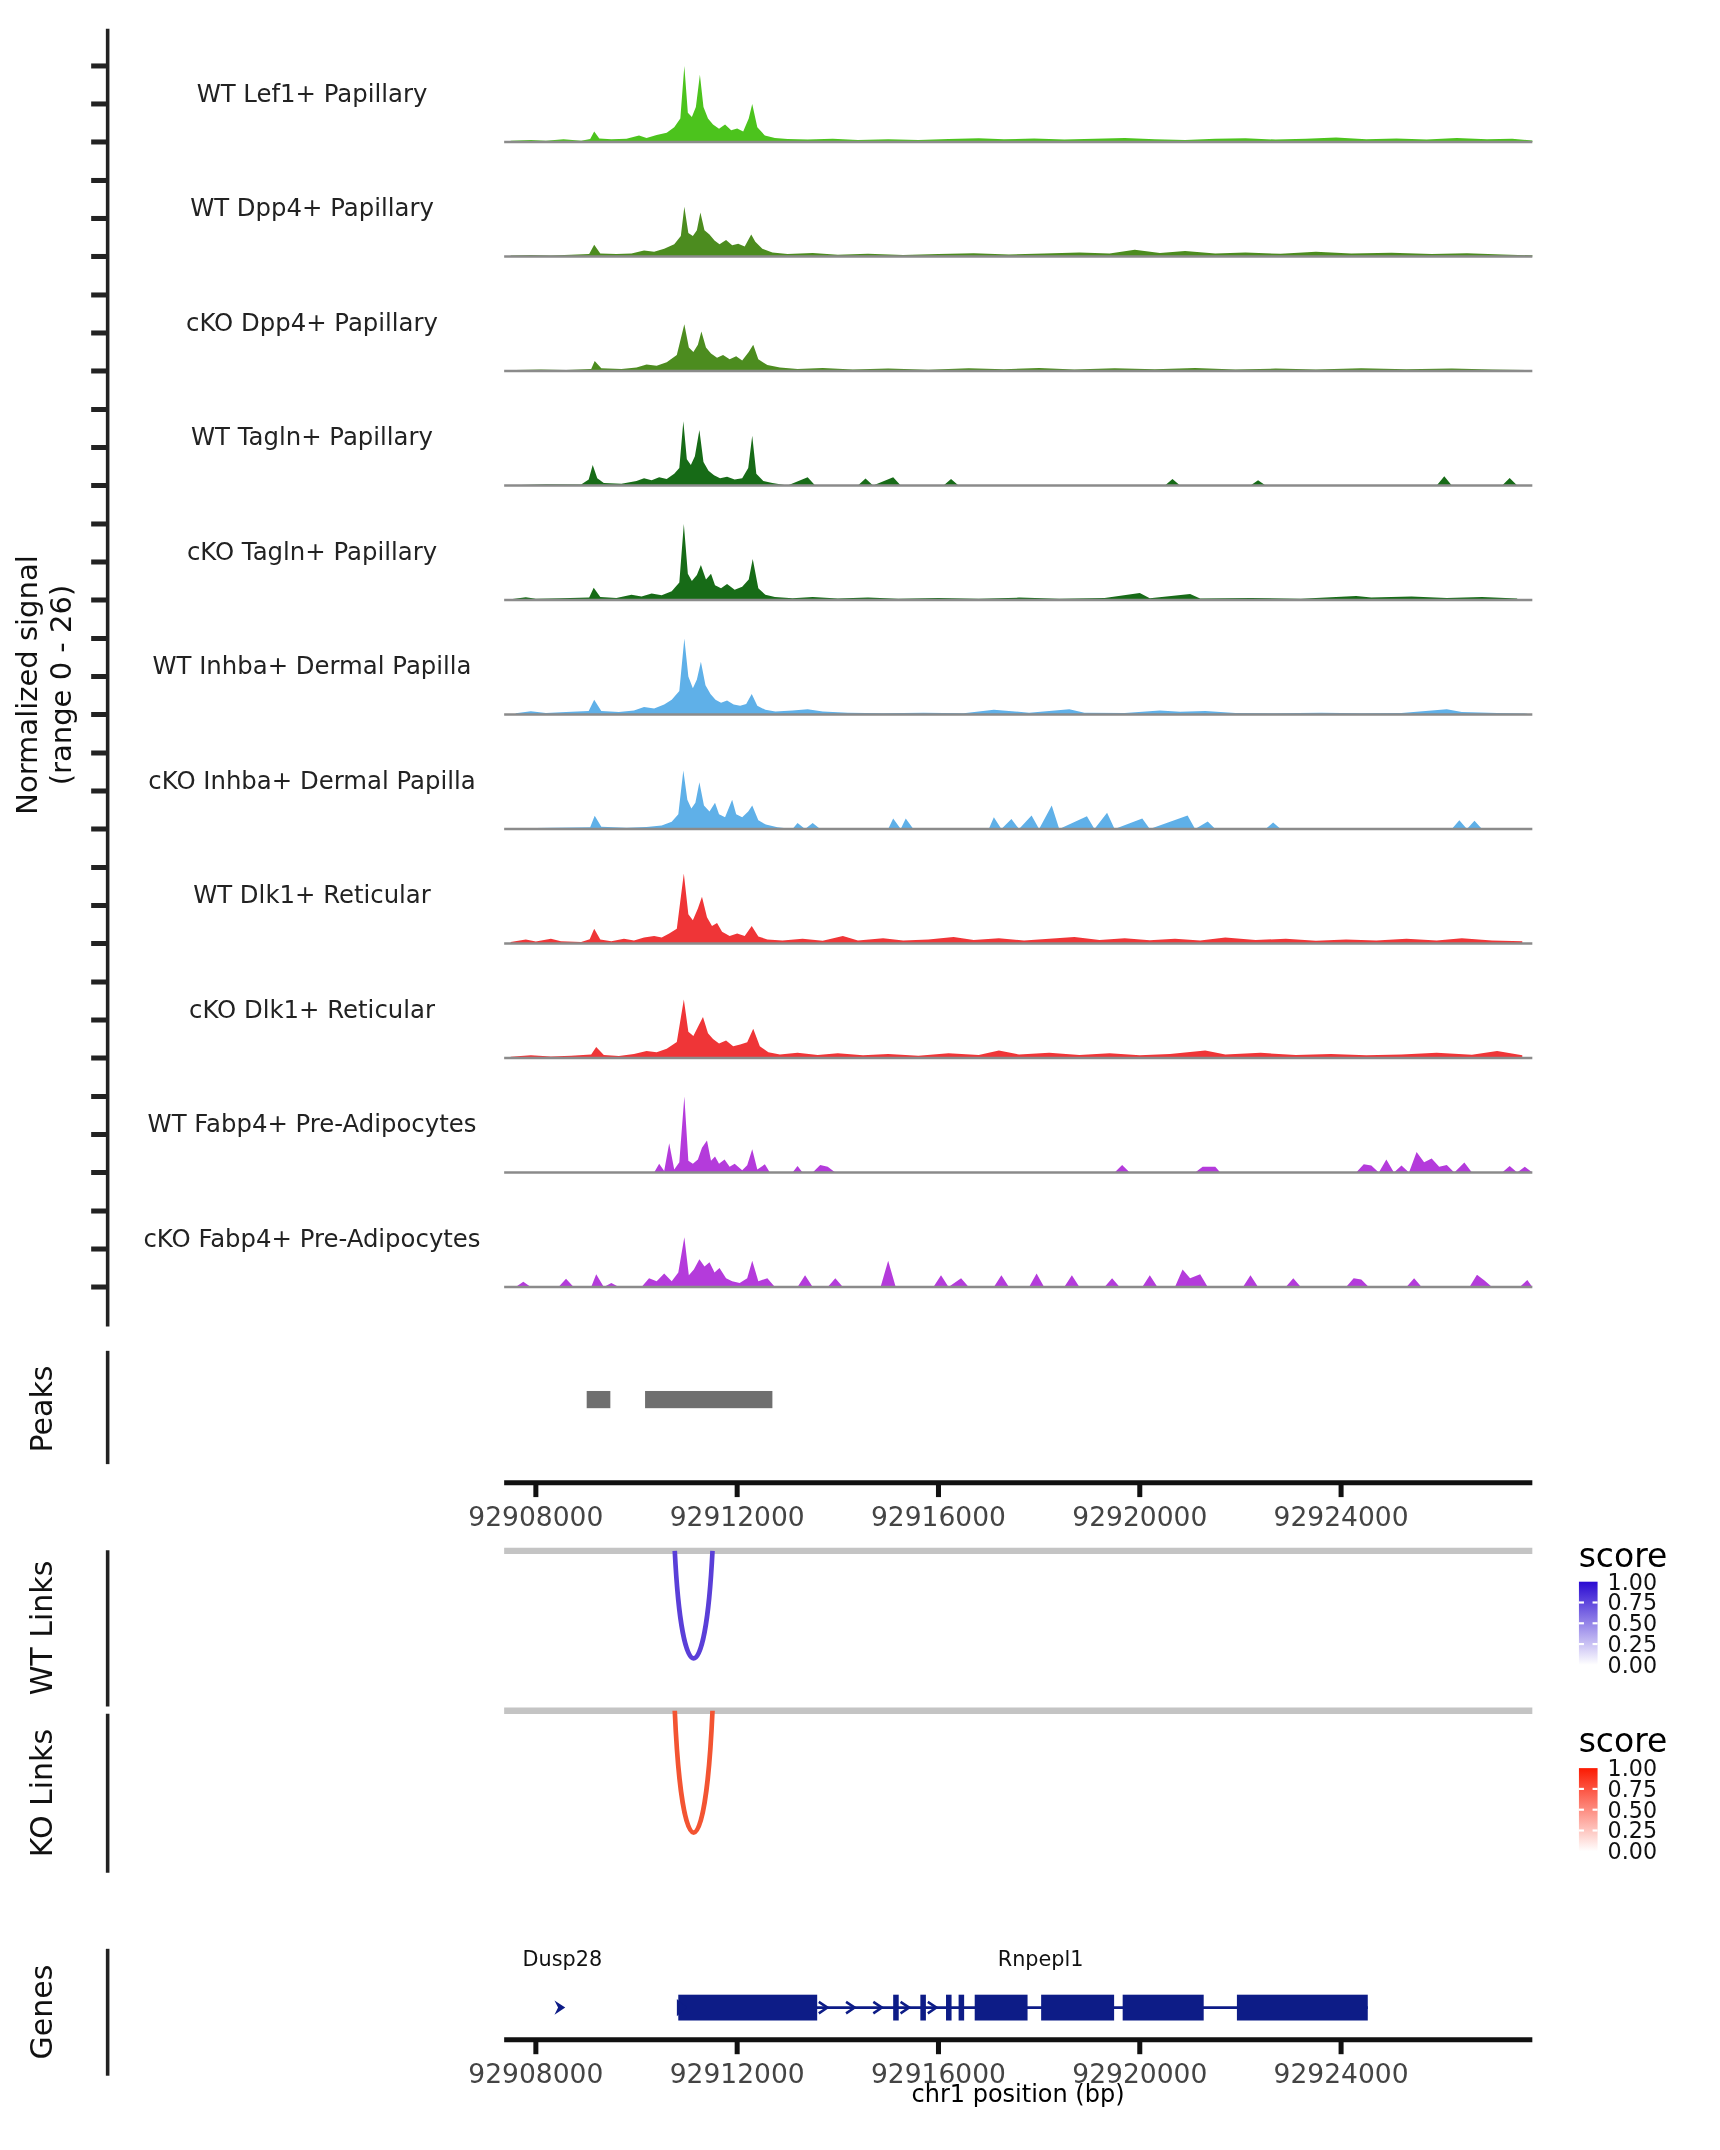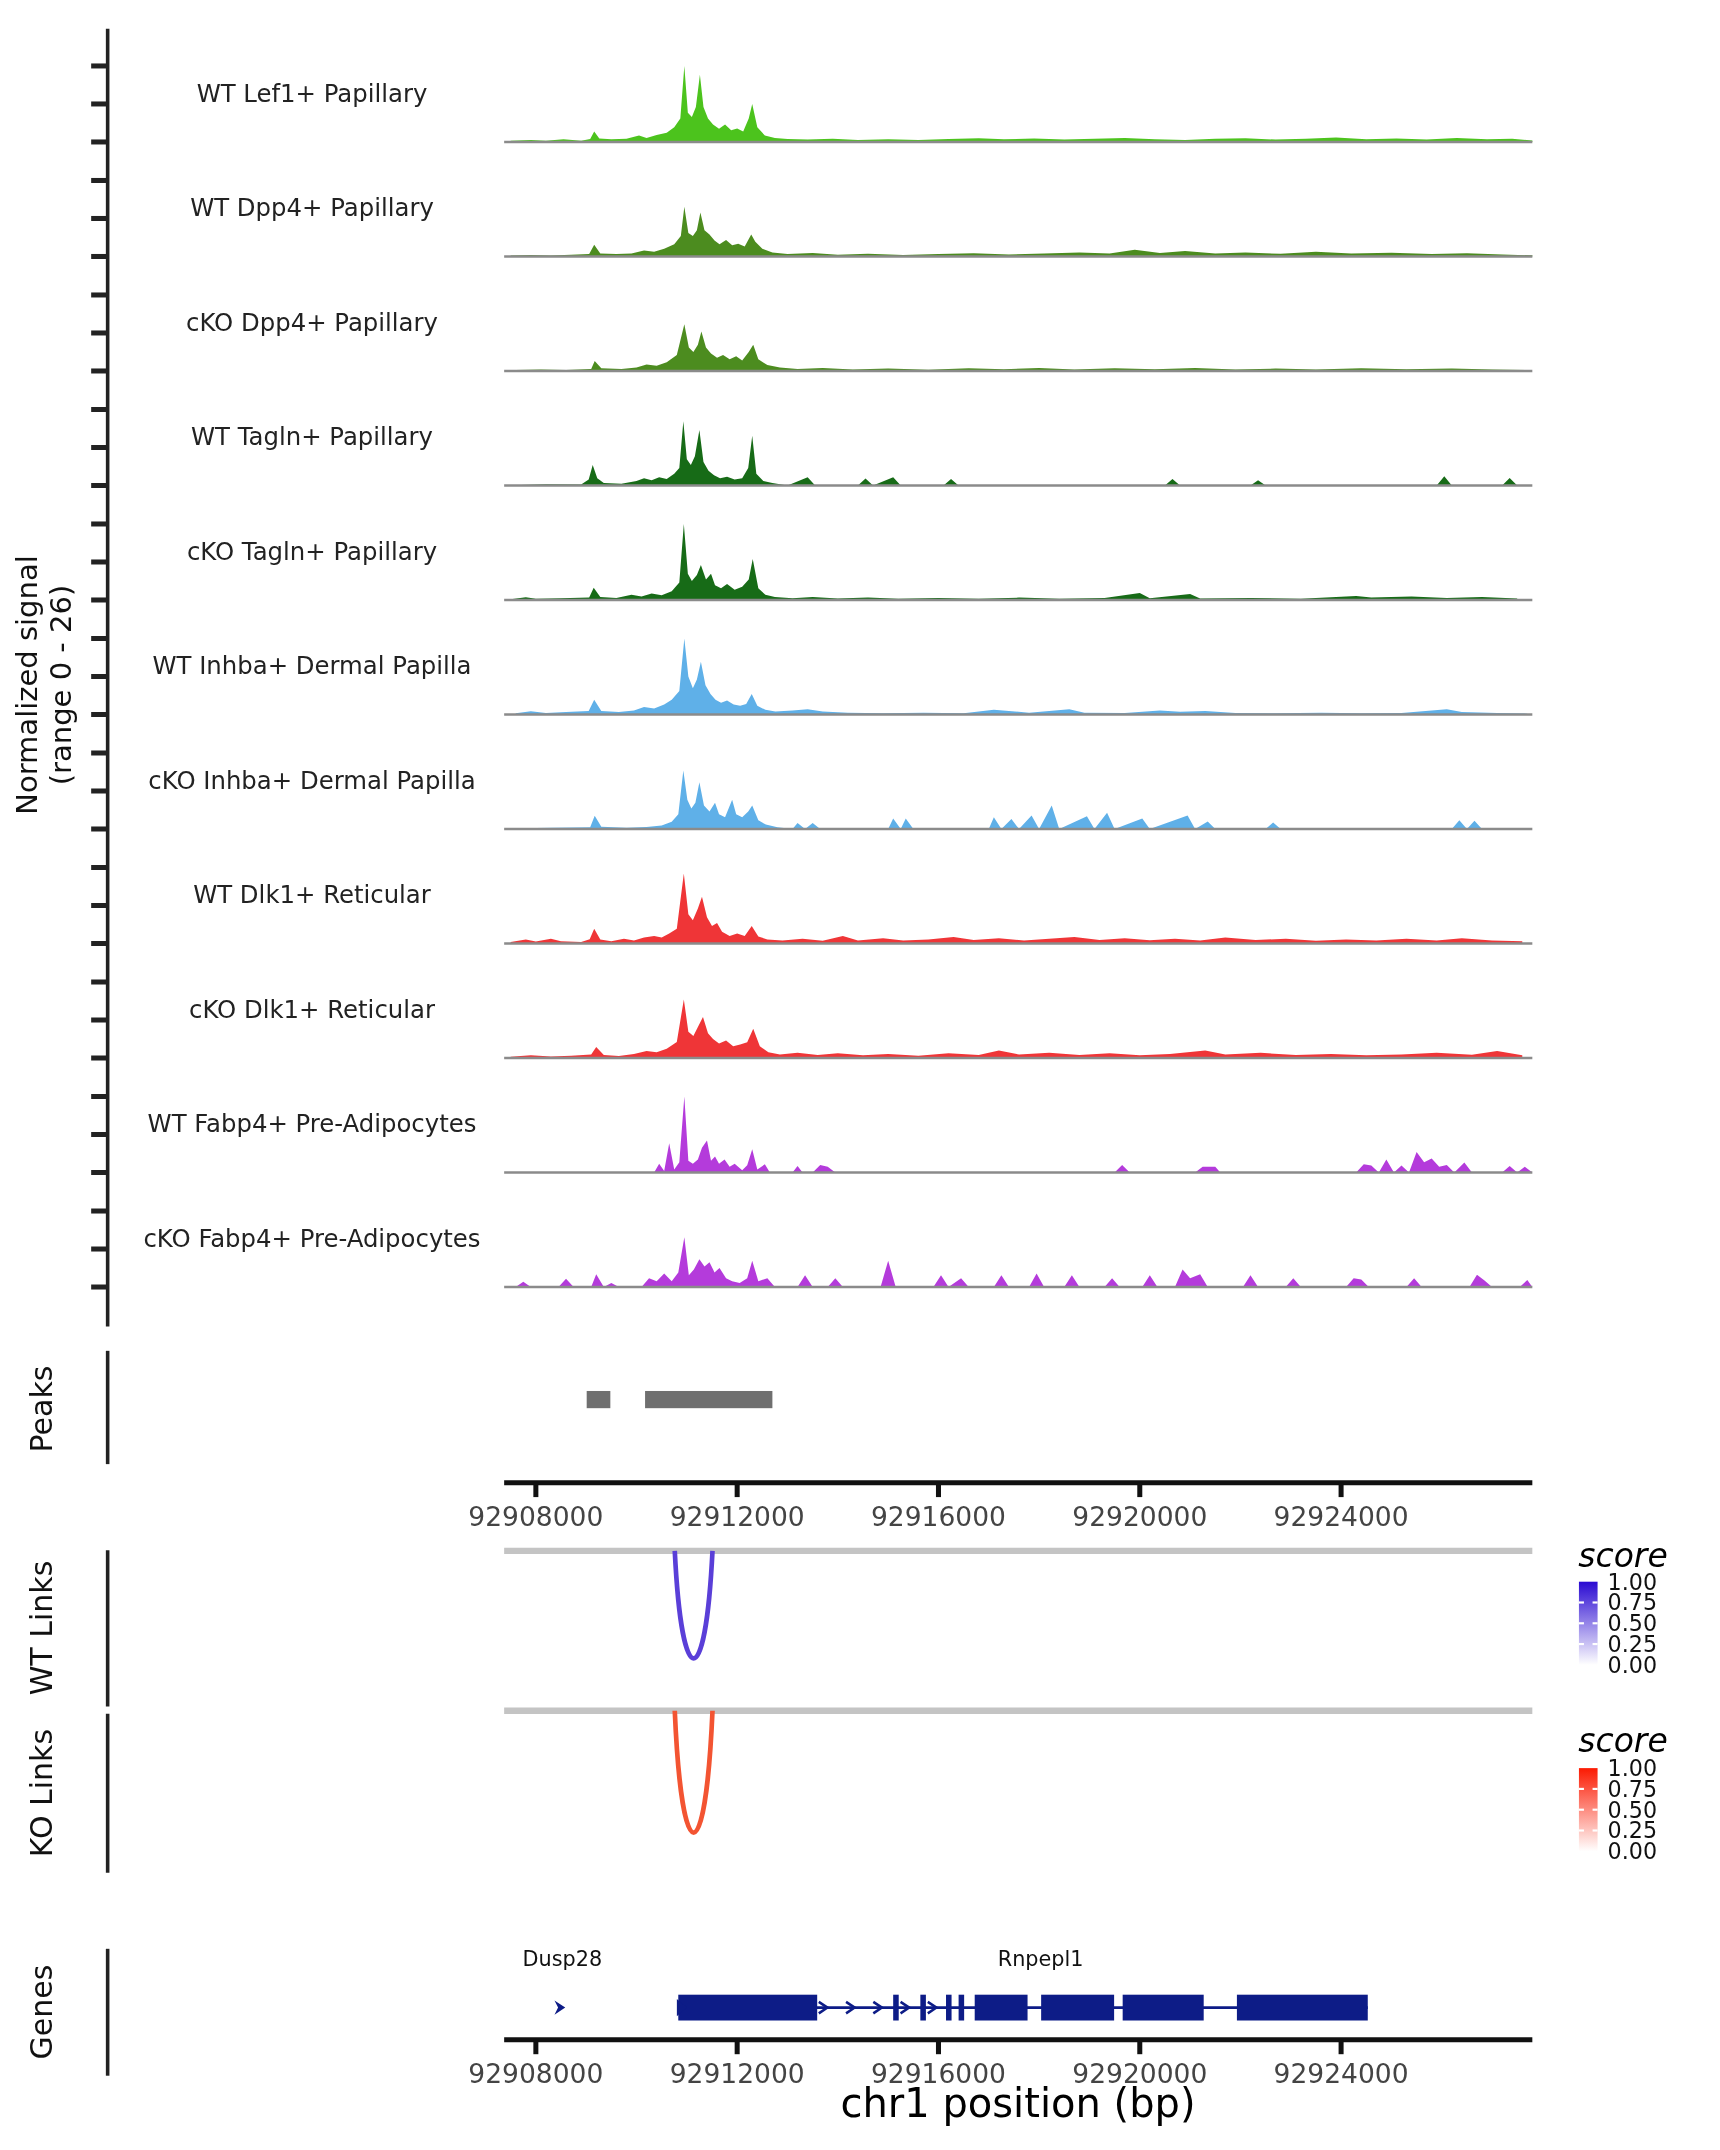--- a/index.html
+++ b/index.html
@@ -3,23 +3,23 @@
 <meta charset="utf-8">
 <style>
   html,body{margin:0;padding:0;background:#ffffff;}
   body{width:1721px;height:2151px;position:relative;overflow:hidden;
        font-family:"DejaVu Sans","Liberation Sans",sans-serif;color:#1a1a1a;}
   #plot-svg{position:absolute;left:0;top:0;}
   .vlabel{position:absolute;white-space:nowrap;transform:translate(-50%,-50%) rotate(-90deg);
           font-size:30px;color:#111;}
   .ylabel-block{position:absolute;left:44px;top:685px;transform:translate(-50%,-50%) rotate(-90deg);
           text-align:center;font-size:29px;line-height:34px;color:#111;white-space:nowrap;}
-  .legend-title{position:absolute;transform:translateX(-50%);font-size:33px;color:#000;font-style:italic;}
+  .legend-title{position:absolute;transform:translateX(-50%);font-size:33px;color:#000;}
   #xlabel{position:absolute;left:1018px;top:2080px;transform:translateX(-50%);
-          font-size:40px;color:#000;}
+          font-size:24px;color:#000;}
 </style>
 </head>
 <body>
 
 <div class="ylabel-block">
   <div>Normalized signal</div>
   <div>(range 0 - 26)</div>
 </div>
 <div class="vlabel" style="left:41px;top:1409px;">Peaks</div>
 <div class="vlabel" style="left:41px;top:1628px;">WT Links</div>

